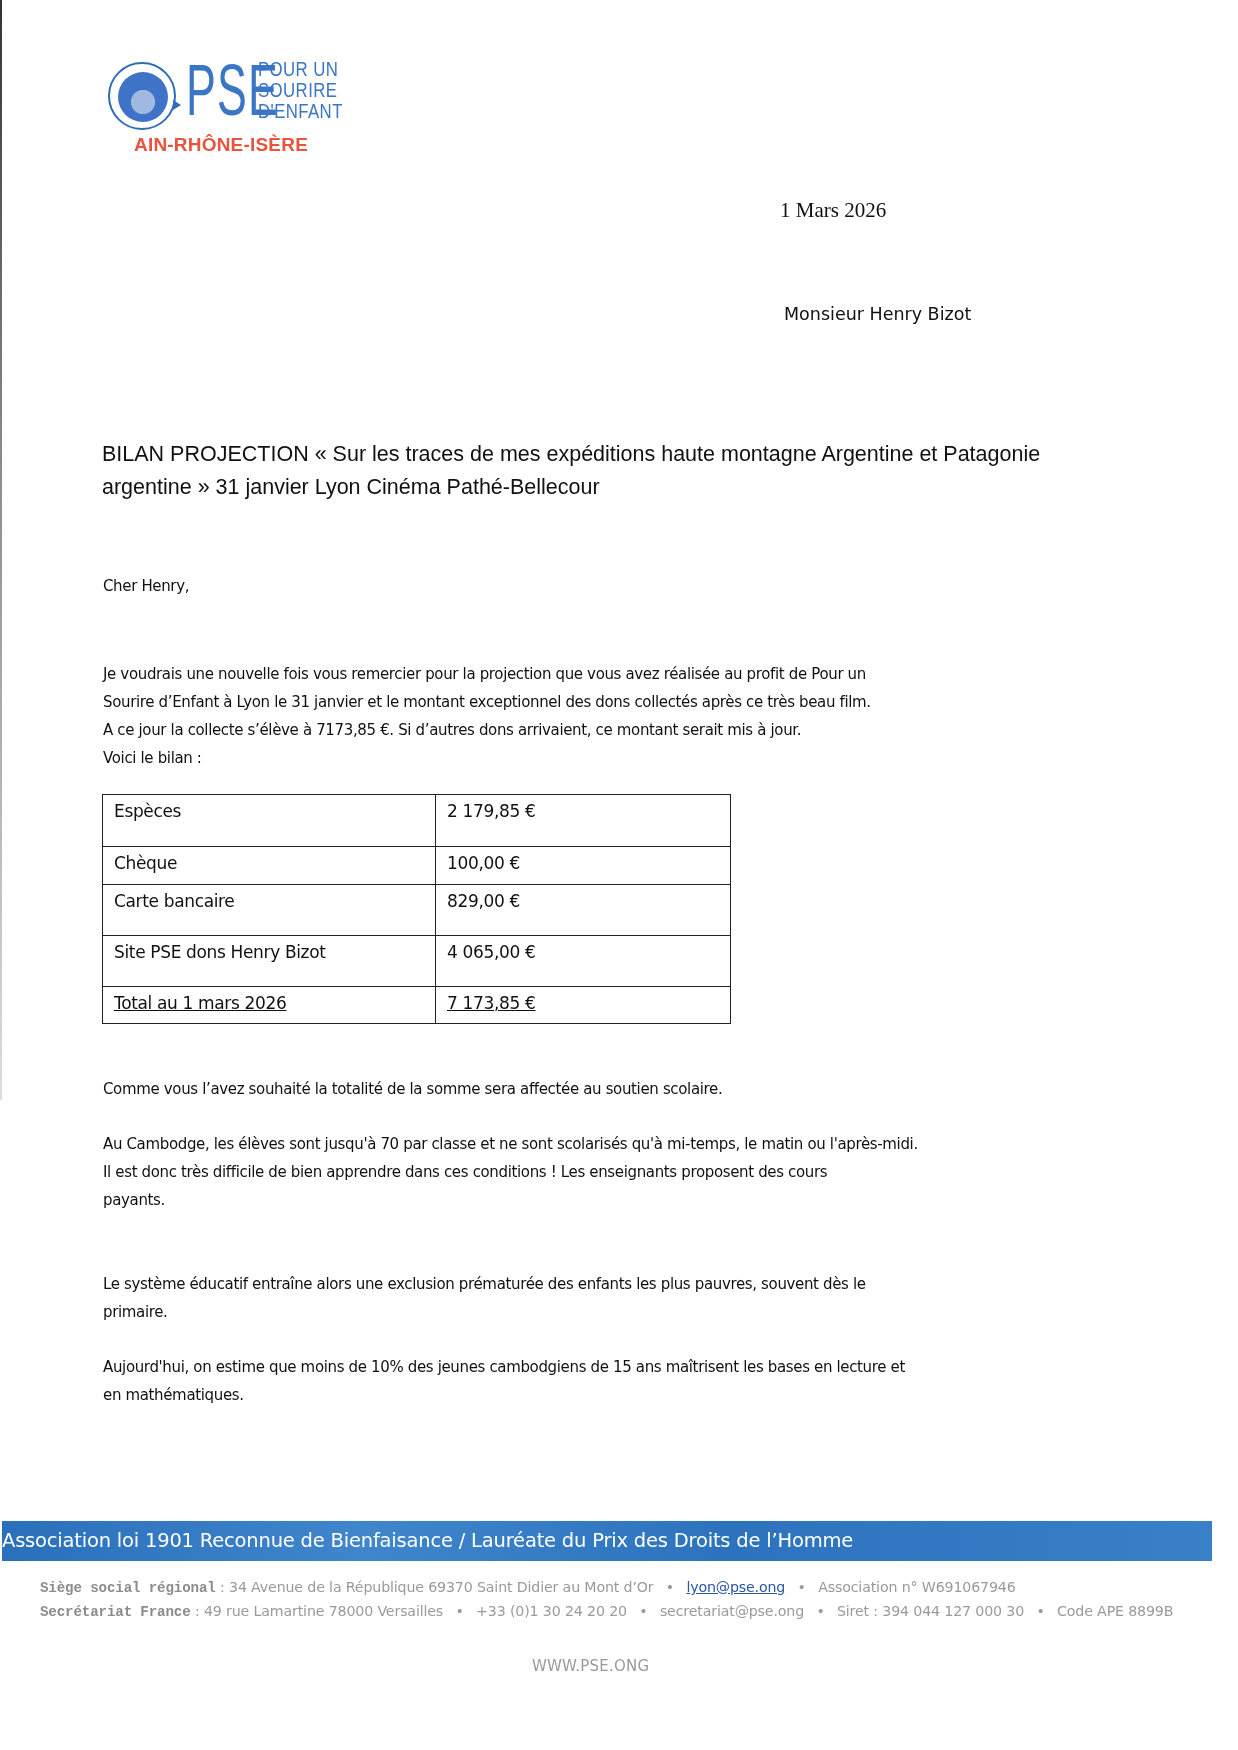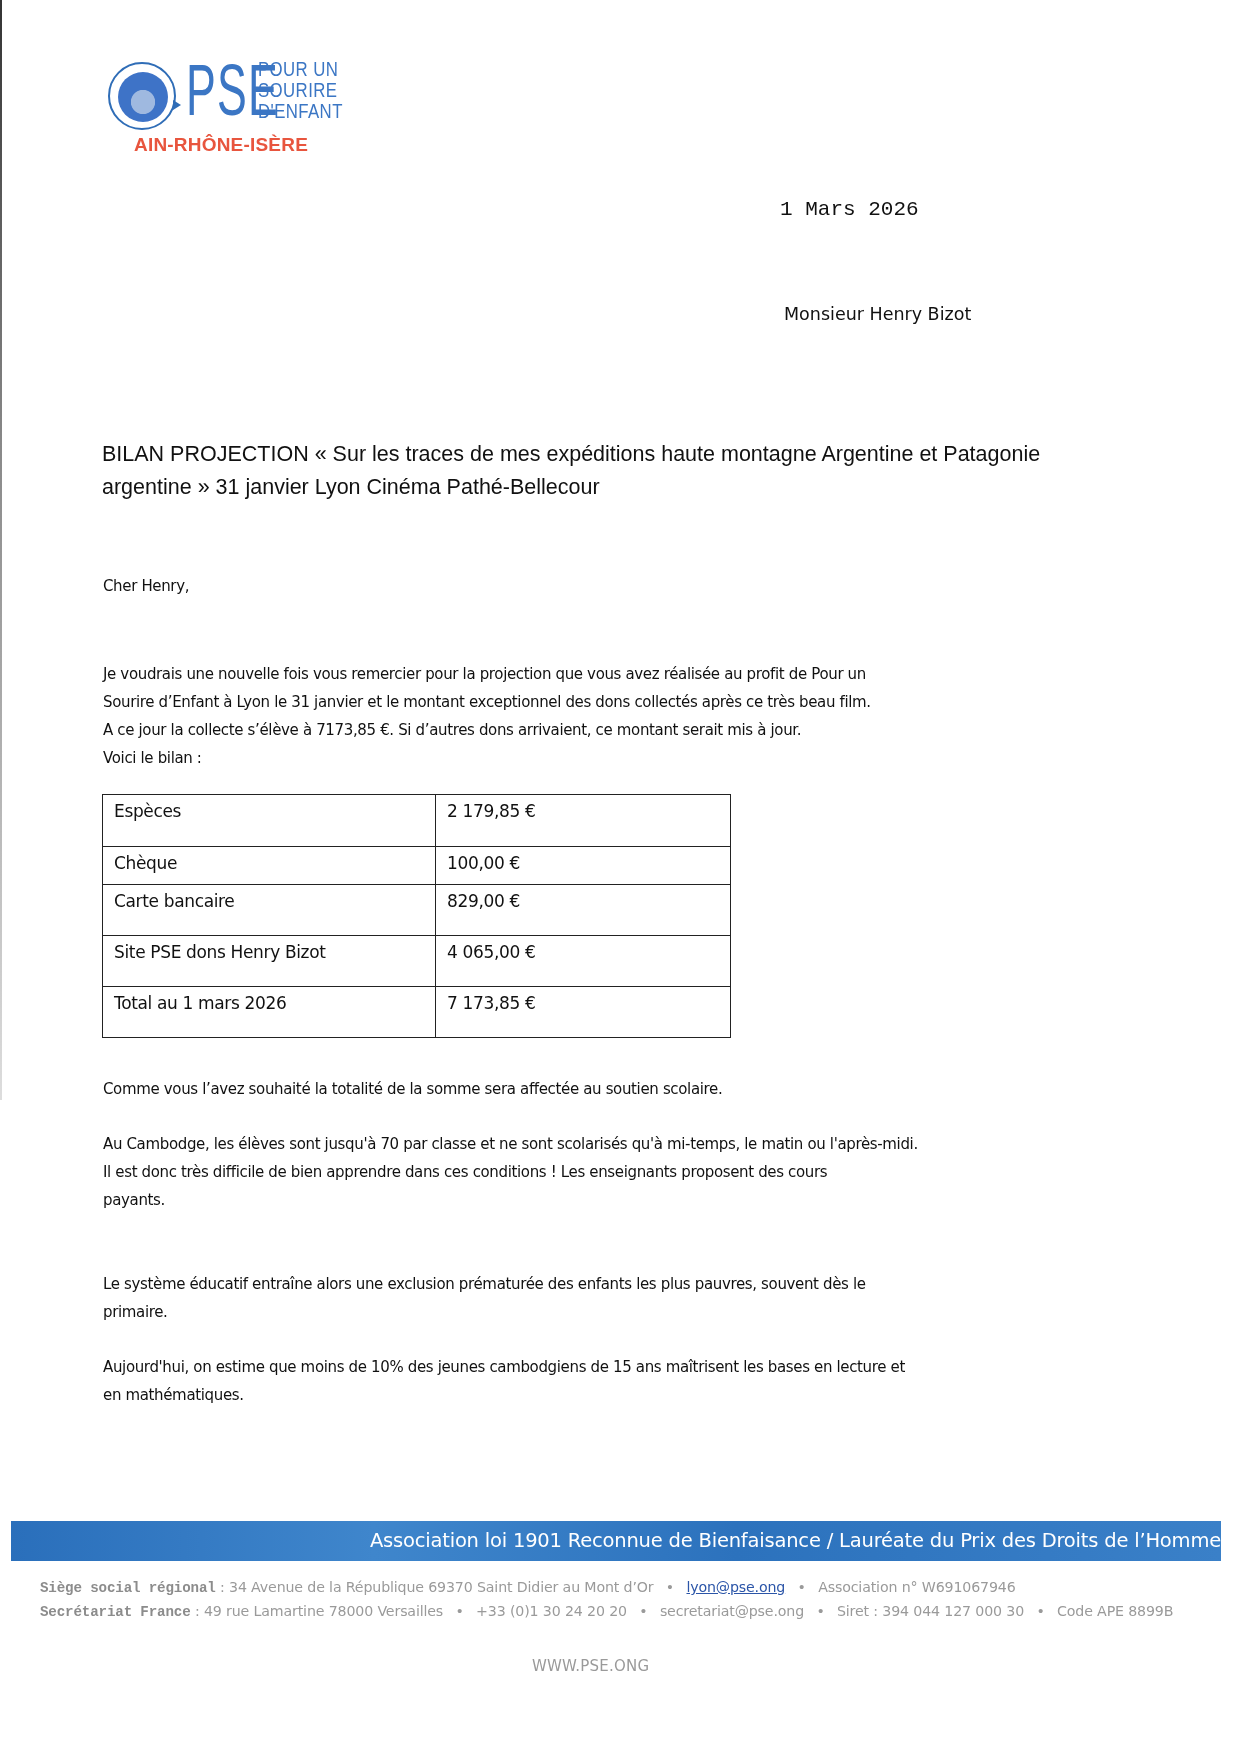--- a/index.html
+++ b/index.html
@@ -40,21 +40,21 @@
       position: absolute; left: 150px; top: 2px; color: #3b76c4;
       font-size: 21px; line-height: 21px; transform: scaleX(0.8); transform-origin: left top;
       letter-spacing: 0.5px;
     }
     .logo-region {
       position: absolute; left: 26px; top: 78px; color: #e8553e; font-weight: 700;
       font-size: 19px; letter-spacing: 0.2px;
     }
     .date {
       position: absolute; left: 780px; top: 198px; font-size: 21px;
-      font-family: Liberation Mono, monospace;
+      font-family: Liberation Serif, serif;
     }
     .recipient {
       position: absolute; left: 784px; top: 304px; font-size: 19px;
       font-family: "DejaVu Sans", sans-serif; font-size: 17.5px;
     }
     .subject {
       position: absolute; left: 102px; top: 438px; width: 1080px;
       font-size: 21.5px; line-height: 33px;
     }
     .body-text {
@@ -72,30 +72,30 @@
     }
     .bilan td {
       border: 1.5px solid #222; vertical-align: top; padding: 6px 10px 0 11px;
       box-sizing: border-box;
     }
     .bilan td.label { width: 333px; }
     .bilan tr.r0 { height: 52px; }
     .bilan tr.r1 { height: 38px; }
     .bilan tr.r2 { height: 51px; }
     .bilan tr.r3 { height: 51px; }
-    .bilan tr.r4 { height: 51px; }
+    .bilan tr.r4 { height: 37px; text-decoration: underline; }
     .p1 { top: 1075px; }
     .p2 { top: 1130px; }
     .p3 { top: 1270px; }
     .p4 { top: 1353px; }
     
     .footer-band {
-      position: absolute; left: 11px; top: 1521px; width: 1210px; height: 40px;
+      position: absolute; left: 2px; top: 1521px; width: 1210px; height: 40px;
       background: linear-gradient(90deg, #2a6fbb, #3f86cc 30%, #2c72bd 60%, #3a80c8 100%);
-      color: #fff; text-align: right; font-size: 19.5px; line-height: 40px;
+      color: #fff; text-align: left; font-size: 19.5px; line-height: 40px;
       font-family: "DejaVu Sans", sans-serif; letter-spacing: -0.2px;
     }
     .footer-lines {
       position: absolute; left: 40px; top: 1576px; width: 1180px;
       font-family: "DejaVu Sans", sans-serif; font-size: 14.2px; line-height: 23px;
       color: #9a9a9a; letter-spacing: -0.15px; white-space: nowrap;
     }
     .footer-lines b { font-weight: 700; color: #8c8c8c; font-family: Liberation Mono, monospace; }
     .footer-lines a { color: #2b55a8; text-decoration: underline; }
     .sep { margin: 0 8px; }

